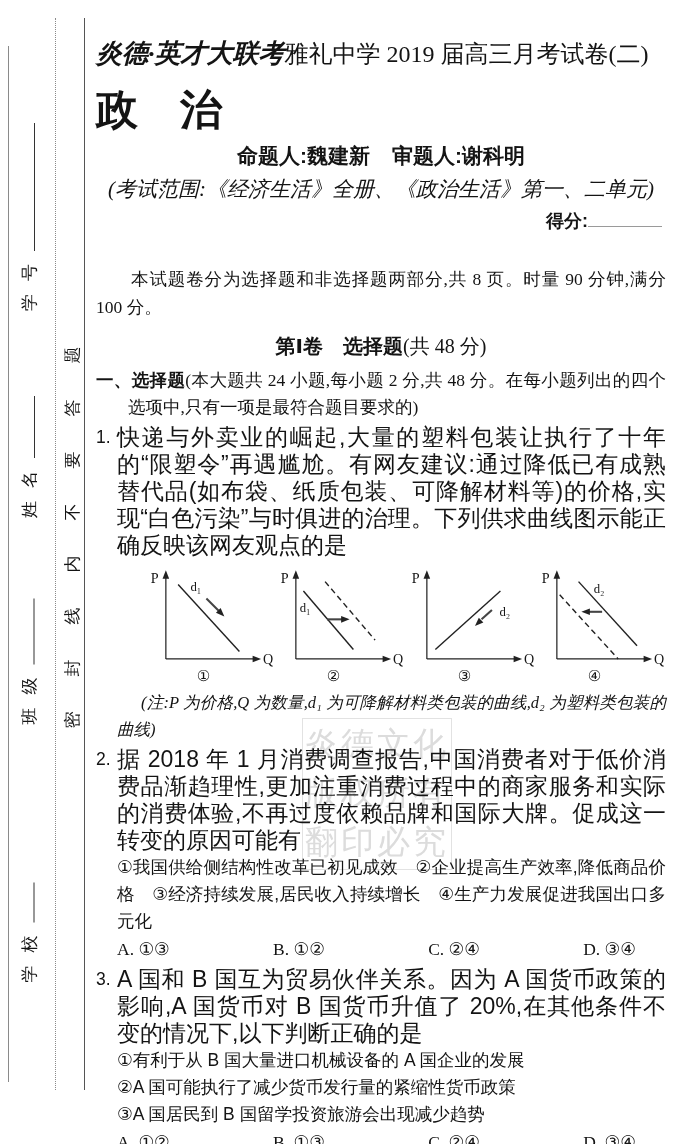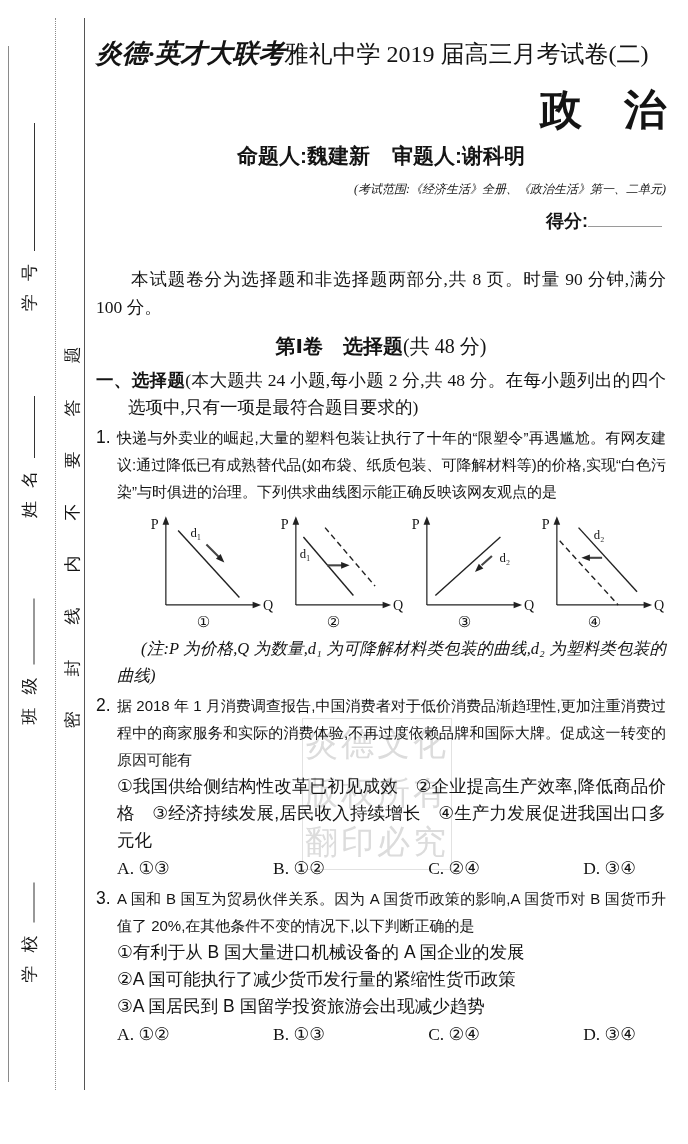--- a/index.html
+++ b/index.html
@@ -27,46 +27,46 @@
     position:absolute;left:302px;top:718px;width:148px;height:150px;
     border:1px solid #e2e2e2;color:#dcdcdc;z-index:0;
     font-size:33px;line-height:49px;text-align:center;letter-spacing:3px;
     font-family:"Liberation Sans","DejaVu Sans",sans-serif;
   }
   
   .content{position:absolute;left:96px;top:18px;width:570px;z-index:1;}
   .header-line{text-align:left;font-size:24px;line-height:48px;margin-top:12px;white-space:nowrap;}
   .series-title{font-weight:bold;font-style:italic;font-size:26px;}
   .subject-title{
-    text-align:right;font-size:42px;line-height:48px;margin-top:8px;font-weight:bold;
+    text-align:left;font-size:42px;line-height:48px;margin-top:8px;font-weight:bold;
     font-family:"Liberation Sans","DejaVu Sans",sans-serif;
   }
   .authors{
     text-align:center;font-size:21px;line-height:30px;margin-top:7px;font-weight:bold;
     font-family:"Liberation Sans","DejaVu Sans",sans-serif;
   }
   .authors .gap{display:inline-block;width:22px;}
-  .scope{text-align:right;font-size:12px;line-height:24px;margin-top:6px;font-style:italic;}
+  .scope{text-align:center;font-size:21px;line-height:24px;margin-top:6px;font-style:italic;}
   .score-row{
     text-align:right;margin-top:8px;font-size:18px;line-height:24px;font-weight:bold;
     font-family:"Liberation Sans","DejaVu Sans",sans-serif;padding-right:4px;
   }
   .score-line{display:inline-block;width:74px;height:16px;border-bottom:1.5px solid #9a9a9a;}
   .intro{font-size:17.5px;line-height:28px;margin-top:32px;text-indent:2em;text-align:justify;}
   .section-title{text-align:center;font-size:20px;line-height:30px;margin-top:10px;}
   .section-title .main{font-weight:bold;font-family:"Liberation Sans","DejaVu Sans",sans-serif;}
   .instruction{
     font-size:17.5px;line-height:27px;margin-top:6px;
     padding-left:32px;text-indent:-32px;text-align:justify;
   }
   .instruction .bold{font-weight:bold;font-family:"Liberation Sans","DejaVu Sans",sans-serif;}
   .question{position:relative;padding-left:21px;margin-top:3px;}
   .q-num{position:absolute;left:0;top:0;font-size:17.5px;line-height:27px;
     font-family:"Liberation Sans","DejaVu Sans",sans-serif;}
-  .q-text{font-size:15px;line-height:27px;text-align:justify;
+  .q-text{font-size:23px;line-height:27px;text-align:justify;
     font-family:"Liberation Sans","DejaVu Sans",sans-serif;}
   .q-items{font-size:17.5px;line-height:27px;text-align:justify;
     font-family:"Liberation Sans","DejaVu Sans",sans-serif;}
   .q-item-line{font-size:17.5px;line-height:27px;
     font-family:"Liberation Sans","DejaVu Sans",sans-serif;}
   .note{font-size:16.5px;line-height:27px;text-indent:24px;font-style:italic;text-align:justify;margin-top:2px;}
   .options-row{
     display:flex;justify-content:space-between;padding-right:30px;
     font-size:17.5px;line-height:27px;margin:1px 0 1px 0;
   }

